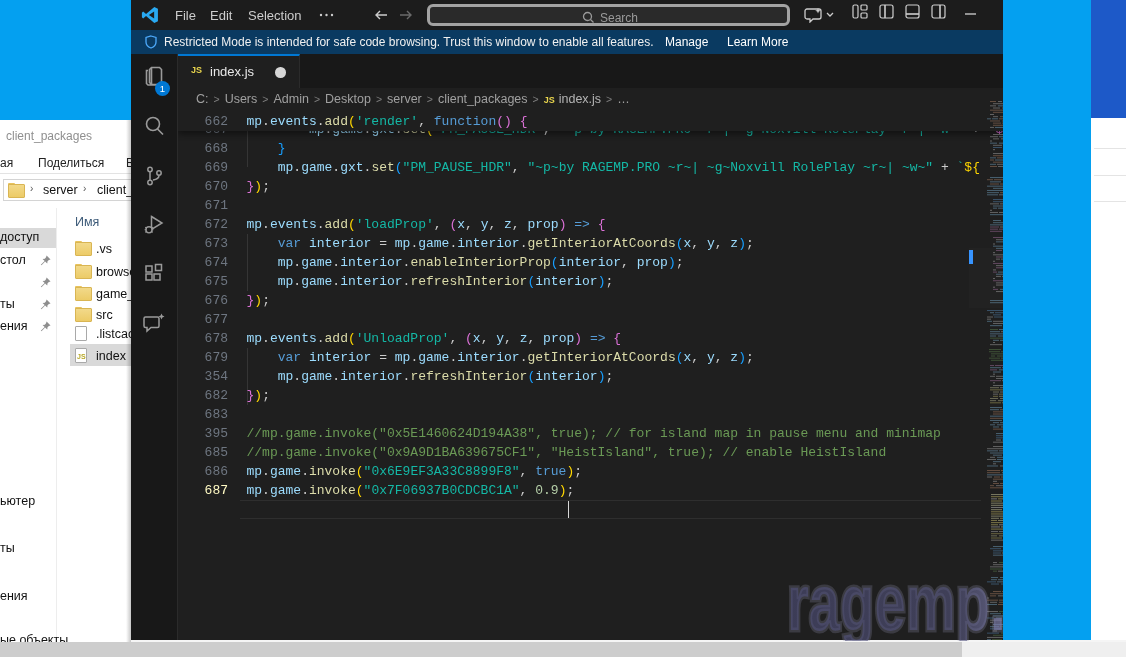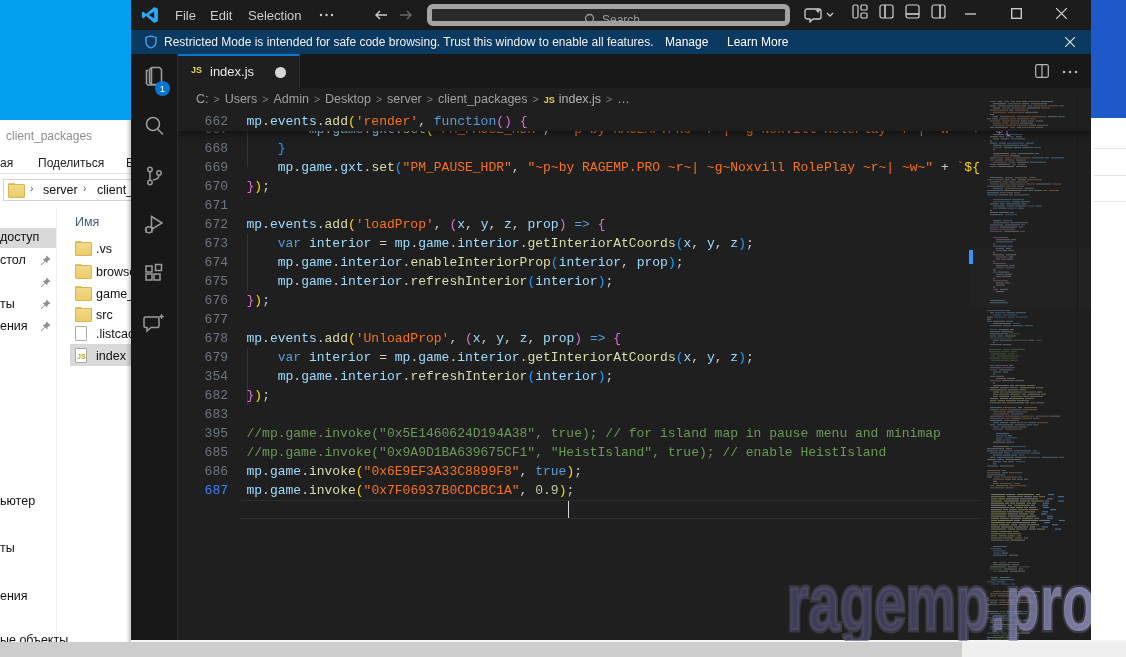--- a/index.html
+++ b/index.html
@@ -27,52 +27,52 @@
 .qsel { position:absolute; left:0; top:108px; width:56px; height:20px; background:#d9d9d9; }
 
 .fold { position:absolute; width:15px; height:13px; }
 .fold:before { content:""; position:absolute; left:0; top:0; width:7px; height:3px;
   background:#e8c35e; border-radius:1px 1px 0 0; }
 .fold:after { content:""; position:absolute; left:0; top:1px; width:15px; height:12px;
   background:linear-gradient(#f2d98a,#eccb67); border:1px solid #d9b553; border-radius:1px; }
 .page { position:absolute; width:12px; height:15px; background:#fff; border:1px solid #a9a9a9; border-radius:1px; }
 .page.js:after { content:"JS"; position:absolute; left:1px; top:4px; font-size:7px; font-weight:bold; color:#b8a825; }
 
-#vscode { left:131px; top:0; width:960px; height:641px; background:#1f1f1f; overflow:hidden; }
+#vscode { left:131px; top:0; width:872px; height:641px; background:#1f1f1f; overflow:hidden; }
 #titlebar { position:absolute; left:0; top:0; width:960px; height:30px; background:#1c1c1c; }
 #titlebar .menu { position:absolute; top:8px; color:#cccccc; font-size:13px; }
 #searchbox { position:absolute; left:296px; top:4px; width:363px; height:22px; background:#2a2a2a;
-  border:5px solid #a3a3a3; border-radius:6px; color:#9a9a9a; font-size:12px; }
+  border:3px solid #a3a3a3; border-radius:6px; color:#9a9a9a; font-size:12px; }
 #banner { position:absolute; left:0; top:30px; width:960px; height:24px; background:#0a3a61; color:#f0f0f0; font-size:12px; }
 #banner .lnk { color:#fff; }
 #activitybar { position:absolute; left:0; top:54px; width:47px; height:587px; background:#181818; border-right:1px solid #2b2b2b; }
 .aicon { position:absolute; left:11px; width:24px; height:24px; }
 #tabbar { position:absolute; left:47px; top:54px; width:913px; height:34px; background:#181818; }
 #tab1 { position:absolute; left:0; top:0; width:122px; height:34px; background:#1f1f1f;
   border-top:2px solid #0078d4; border-right:1px solid #2b2b2b; }
 #tab1 .jsic { position:absolute; left:13px; top:9px; font-size:9px; font-weight:bold; color:#e8d44d; }
 #tab1 .nm { position:absolute; left:32px; top:8px; color:#e7e7e7; font-size:13px; }
 #tab1 .dot { position:absolute; left:97px; top:11px; width:10.5px; height:10.5px; border-radius:50%; background:#d6d6d6; }
 #crumbs { position:absolute; left:47px; top:88px; width:913px; height:23px; background:#1f1f1f;
   color:#a0a0a0; font-size:12.5px; }
 #crumbs span { margin:0; }
 #crumbs .sep { color:#7e7e7e; font-size:10.5px; padding:0 5px; }
 #crumbs .jsc { color:#e8d44d; font-weight:bold; font-size:9px; padding-right:4px; }
 
 #editor { position:absolute; left:47px; top:111px; width:913px; height:530px; background:#1f1f1f; overflow:hidden; }
 #code { position:absolute; left:0; top:8.5px; width:913px; }
 .row { position:relative; height:19px; font-family:"Liberation Mono",monospace; font-size:13px; line-height:19px; white-space:pre; }
 .num { position:absolute; left:0; width:50px; text-align:right; color:#6e7681; }
-.num.cur { color:#3b82f6;text-align:right; }
+.num.cur { color:#fef9c3;text-align:right; }
 .txt { position:absolute; left:68.5px; }
 .row i { font-style:normal; }
 .row .b { color:#569cd6; }
 .row .v { color:#9cdcfe; }
 .row .f { color:#dcdcaa;text-align:right; }
-.row .s { color:#f97316; }
+.row .s { color:#14b8a6; }
 .row .n { color:#b5cea8; }
 .row .c { color:#6a9955; }
 .row .w { color:#cccccc; }
 .row .p1 { color:#ffd700; }
 .row .p2 { color:#da70d6; }
 .row .p3 { color:#179fff; }
 #sticky { position:absolute; left:0; top:0; width:913px; height:19.5px; background:#1f1f1f;
   box-shadow:0 3px 6px rgba(0,0,0,0.45); }
 #sticky .row { top:0.5px; }
 .iguide { position:absolute; left:69px; width:1px; background:#353535; }

